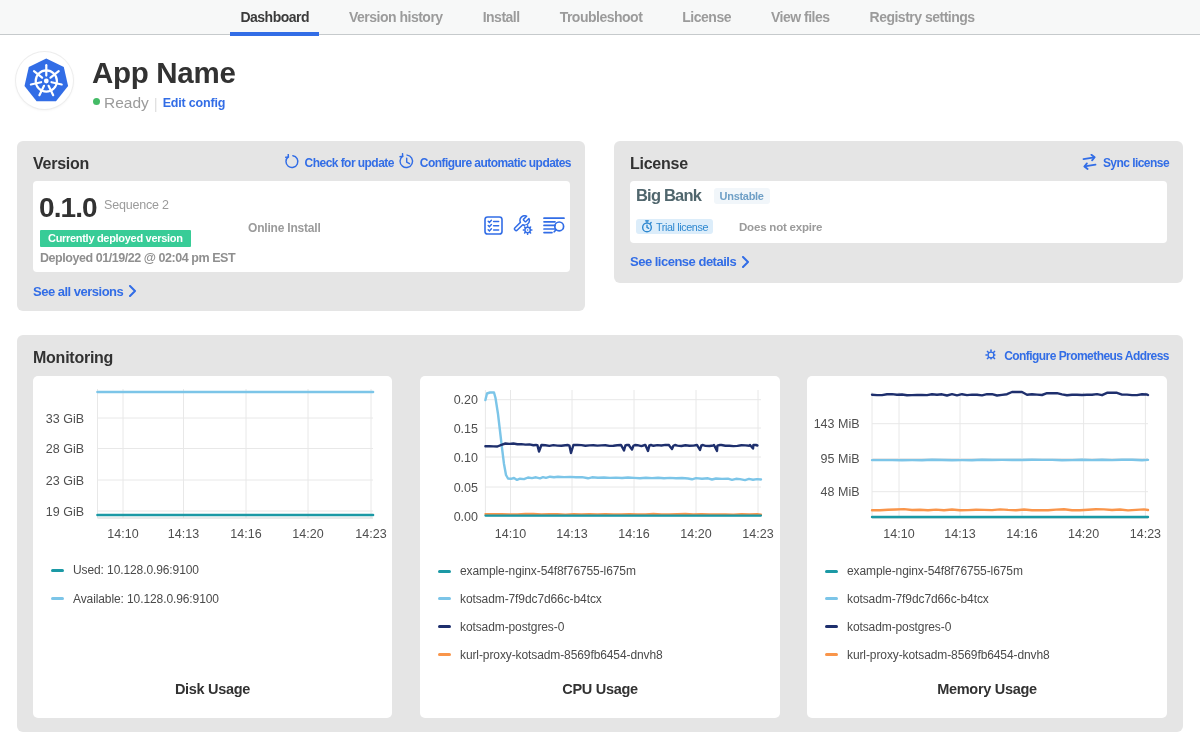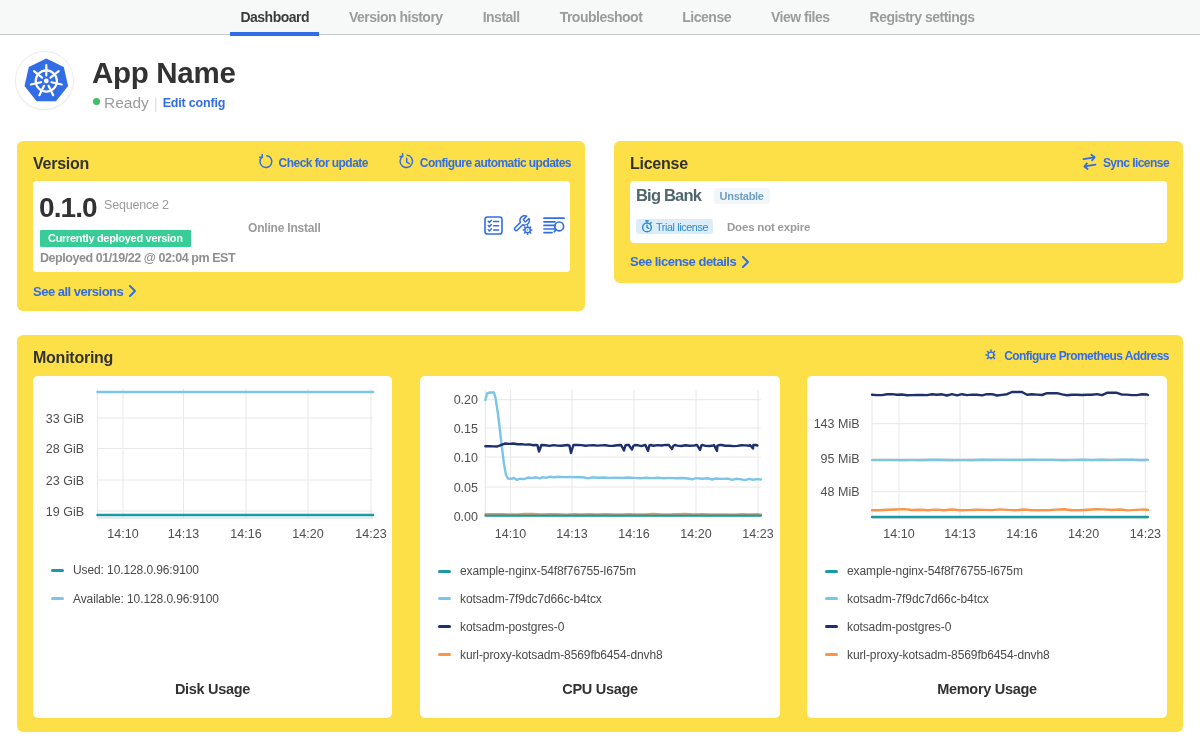--- a/index.html
+++ b/index.html
@@ -7,23 +7,23 @@
 .nav .tabs { display:flex; gap:20px; margin-left:15px;align-items:flex-end; }
 .tab { position:relative; font-size:14px; color:#9b9b9b; font-weight:700; padding:0 10px; display:flex; align-items:center; height:35px; letter-spacing:-0.5px; }
 .tab.active { color:#3b3b3b; }
 .tab.active:after { content:""; position:absolute; left:0; right:0; bottom:-1.5px; height:3.5px; background:#326de6; }
 .logo { position:absolute; left:16px; top:52px; width:57px; height:57px; border-radius:50%; background:#fff; box-shadow:0 0 0 1px #ededed, 0 1px 3px rgba(0,0,0,.08); }
 .appname { position:absolute; left:92px; top:56px; font-size:29.5px; font-weight:700; color:#323232; letter-spacing:-0.3px; }
 .statusrow { position:absolute; left:93px; top:95px; font-size:15.5px; color:#9b9b9b; display:flex; align-items:center; height:16px; }
 .dot { width:7px; height:7px; border-radius:50%; background:#44bb66; margin-right:4px; position:relative; top:-2px; }
 .sep { color:#dfdfdf; margin:0 5px; font-size:15px; }
 a.blue { color:#326de6; font-weight:700; text-decoration:none; }
-.card { position:absolute; background:#fde047; border-radius:6px; }
+.card { position:absolute; background:#e5e5e5; border-radius:6px; }
 .cardhead { position:absolute; left:16px; top:13.5px; font-size:16px; font-weight:700; color:#323232; letter-spacing:-0.25px; }
-.headlinks { position:absolute; right:14px; top:12px; font-size:12px; letter-spacing:-0.55px; display:flex; gap:30px; white-space:nowrap; height:17px; align-items:center; }
+.headlinks { position:absolute; right:14px; top:12px; font-size:12px; letter-spacing:-0.55px; display:flex; gap:4px; white-space:nowrap; height:17px; align-items:center; }
 .white { position:absolute; background:#fff; border-radius:4px; }
 .seelink { position:absolute; left:16px; font-size:13px; letter-spacing:-0.5px; }
 .pill-green { display:inline-block; background:#38cc97; color:#fff; font-size:11px; font-weight:700; border-radius:1px; padding:2.5px 8px 2.5px; letter-spacing:-0.3px; }
 .pill-chan { display:inline-block; background:#f1f6fa; color:#6e9fc6; font-size:11px; font-weight:700; border-radius:3px; padding:2px 6px; margin-left:8px; position:relative; top:-1px; letter-spacing:-0.3px; }
 .pill-trial { display:inline-block; background:#dcedfa; color:#2e88d0; font-size:10.8px; font-weight:400; border-radius:3px; padding:1px 5px; letter-spacing:-0.4px; }
 .lgrow { position:absolute; left:18px; height:14px; display:flex; align-items:center; }
 .dash { width:13px; height:3px; border-radius:1.5px; display:inline-block; }
 .lgtxt { margin-left:9px; font-size:12px; color:#4a4a4a; letter-spacing:-0.1px; }
 .ctitle { position:absolute; top:305px; width:100%; text-align:center; font-size:14.5px; font-weight:700; color:#323232; letter-spacing:-0.3px; }
 .chartcard { position:absolute; top:41px; background:#fff; border-radius:5px; height:342px; }
@@ -156,21 +156,21 @@
     <div style="position:absolute;left:6px;top:38px;white-space:nowrap;display:flex;align-items:center">
       <span class="pill-trial"><svg width="12" height="13" viewBox="0 0 13 14" style="vertical-align:-2px;margin-right:3px">
 <g stroke="#2e88d0" stroke-width="1.5" fill="none" stroke-linecap="round">
 <circle cx="6.5" cy="8" r="4.7"></circle>
 <line x1="6.5" y1="0.9" x2="6.5" y2="2.6"></line>
 <line x1="4.9" y1="0.9" x2="8.1" y2="0.9"></line>
 <line x1="11" y1="2.7" x2="10" y2="3.8"></line>
 <path d="M6.5,5.6 L6.5,8 L8.3,9"></path>
 </g>
 </svg>Trial license</span>
-      <span style="font-size:11.5px;font-weight:700;color:#9b9b9b;margin-left:14px;letter-spacing:-0.2px">Does not expire</span>
+      <span style="font-size:11.5px;font-weight:700;color:#9b9b9b;margin-left:26px;letter-spacing:-0.2px">Does not expire</span>
     </div>
   </div>
   <div class="seelink" style="top:113px"><a class="blue">See license details<svg width="9" height="12" viewBox="0 0 9 12" style="vertical-align:-1.5px;margin-left:5px">
           <path d="M2,1 L7,6 L2,11" fill="none" stroke="#326de6" stroke-width="2" stroke-linecap="round" stroke-linejoin="round"></path>
         </svg></a></div>
 </div>
 
 <div class="card" style="left:17px;top:335px;width:1166px;height:397px">
   <div class="cardhead">Monitoring</div>
   <div class="headlinks">

